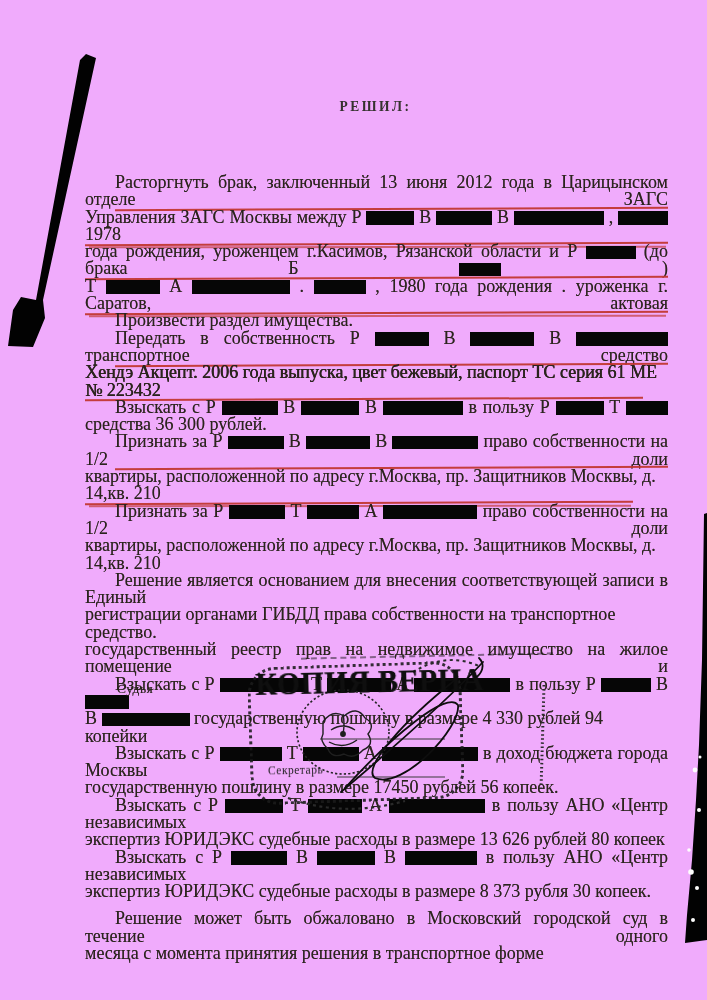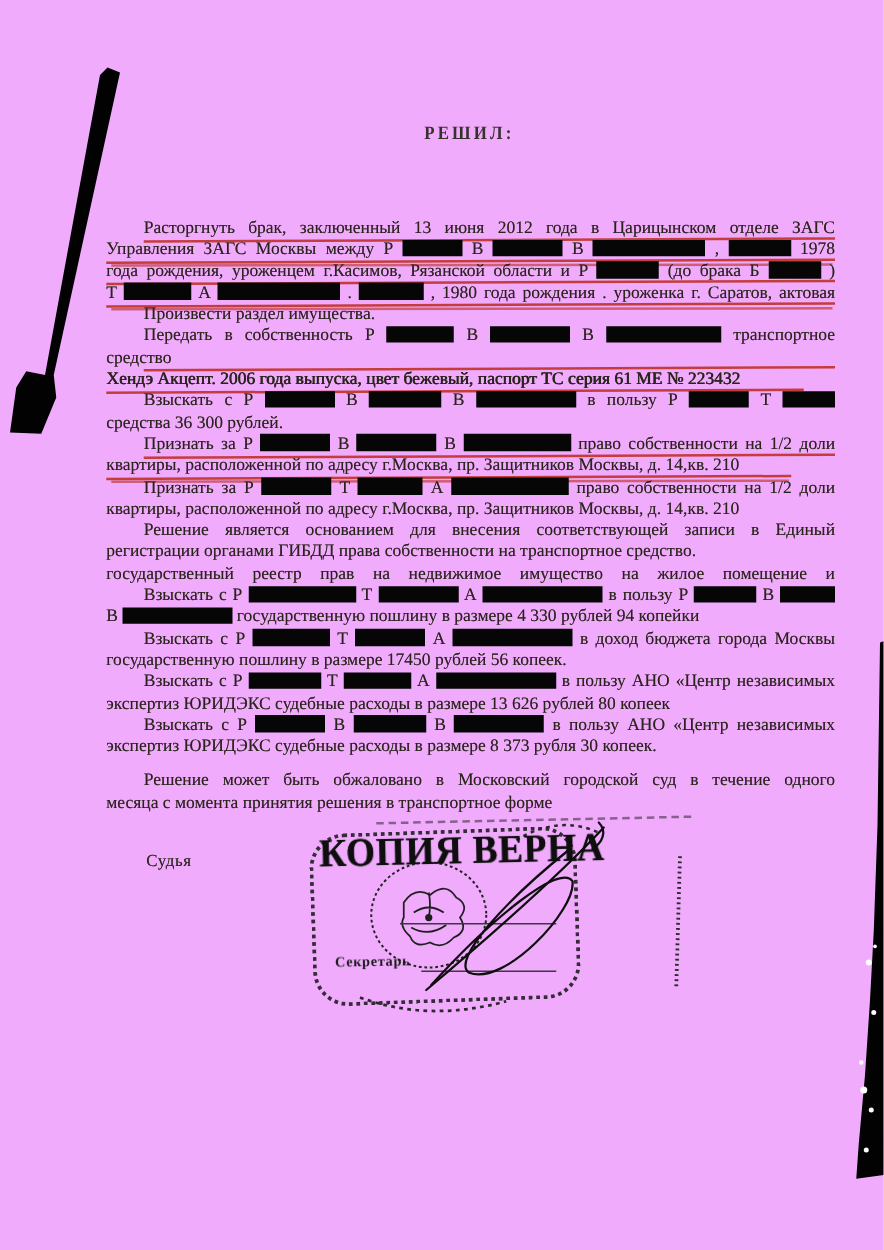--- a/index.html
+++ b/index.html
@@ -20,21 +20,21 @@
     text-align:center;
     font-size:13.5px;font-weight:bold;letter-spacing:2.5px;
     color:#35322e;
     transform:scaleY(1.12);
     filter:blur(.35px);
   }
 
   
   .doc-body{
     position:absolute;left:85px;top:174px;width:583px;
-    font-size:14px;line-height:17.3px;color:#2b241d;
+    font-size:18px;line-height:17.3px;color:#2b241d;
     text-shadow:0 0 .45px rgba(43,36,29,.55);
     filter:blur(.12px);
   }
   .line{position:relative;min-height:17.3px;white-space:normal;}
   .line.ind{text-indent:30px;}
   .line.j{text-align:justify;text-align-last:justify;}
   .line .bd, .line.bd span{text-shadow:.45px 0 0 currentColor, 0 0 .4px rgba(43,36,29,.6);}
   .redact{
     display:inline-block;height:13.5px;background:#060606;
     vertical-align:-2px;text-indent:0;
@@ -78,21 +78,20 @@
     border:3px dotted #1b1b1b;border-radius:28px;
     transform:rotate(-2deg);
     opacity:.88;
   }
   .stamp-svg{position:absolute;left:0;top:0;width:320px;height:175px;}
   .secretary{
     position:absolute;left:25px;top:114px;
     font-size:11.5px;color:#1d1d1d;letter-spacing:.5px;
     transform:rotate(-1deg);
     filter:blur(.25px);
-    font-weight:bold;
   }
 </style>
 </head>
 <body>
 
 <div class="page">
 
   <svg class="artifacts" viewBox="0 0 707 1000" xmlns="http://www.w3.org/2000/svg">
     <path d="M86,54 L96,58 L43,300 L45,318 L33,347 L8,346 L13,310 L21,297 L36,300 L80,60 Z" fill="#020202"></path>
     <path d="M704,514 L707,513 L707,940 L685,943 L687,915 L692,860 L696,800 L699,745 L702,660 Z" fill="#020202"></path>

